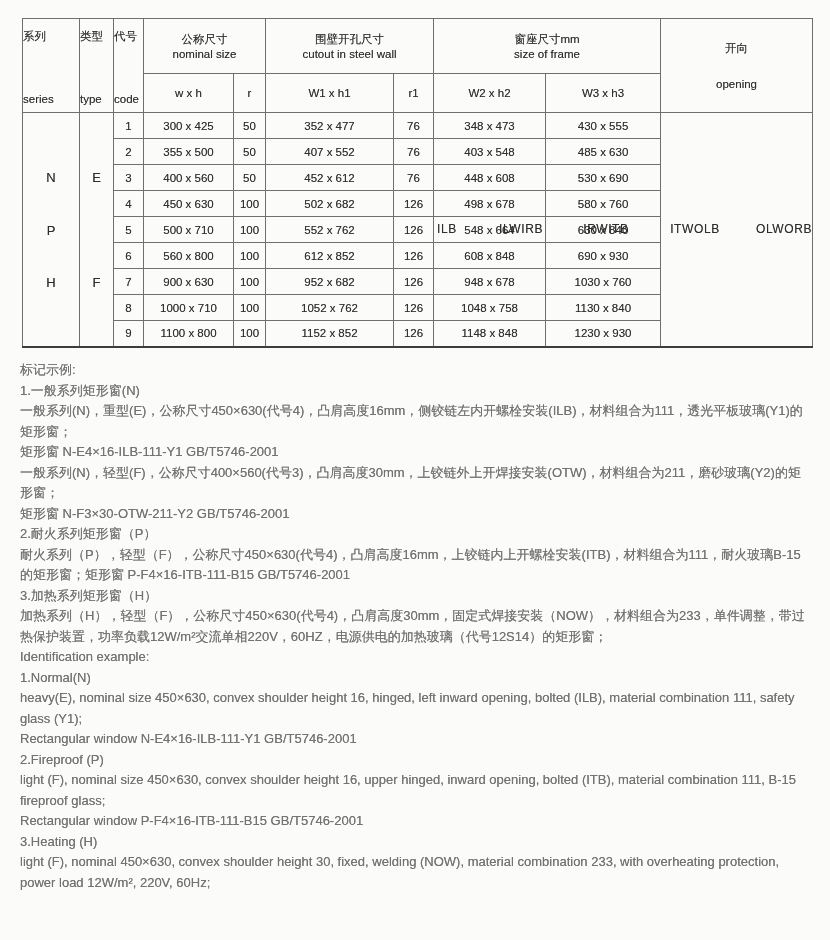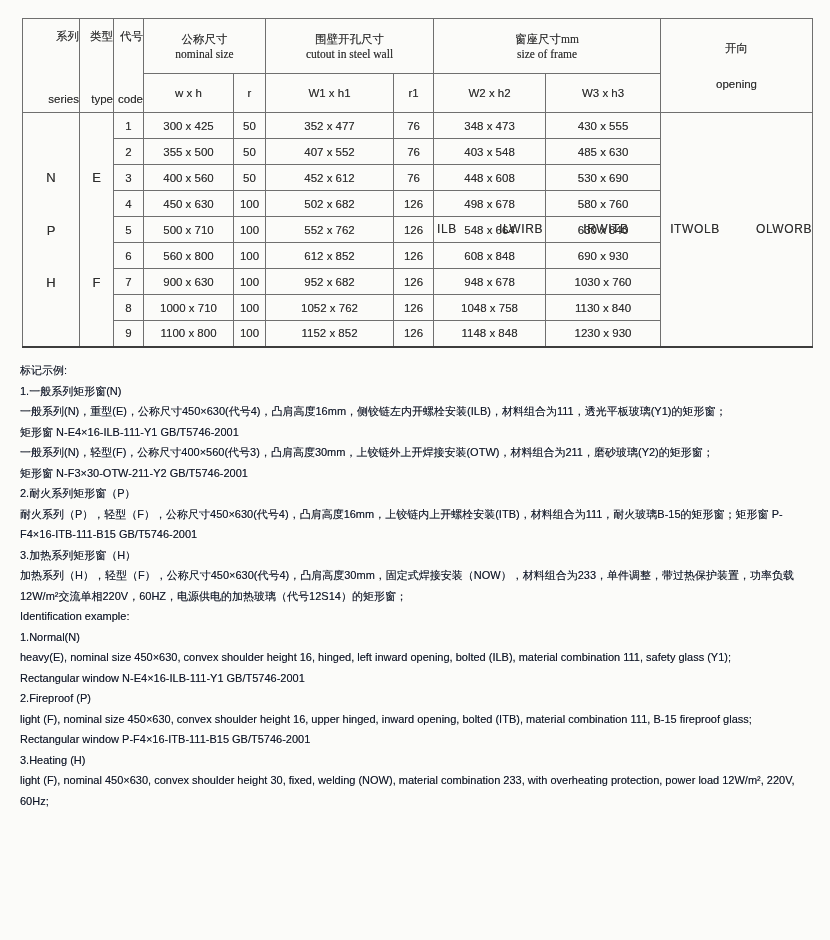--- a/index.html
+++ b/index.html
@@ -26,34 +26,34 @@
     border:1px solid #6f6f6f;
     padding:0;
     text-align:center;
     vertical-align:middle;
     font-weight:normal;
   }
   table.spec{border:1.5px solid #4c4c4c;border-bottom:2.5px solid #3d3d3d;}
   thead tr.toprow th{height:54px;}
   thead tr.subrow th{height:38px;}
   tbody tr{height:26px;}
-  .hdr2{display:flex;flex-direction:column;justify-content:space-between;align-items:flex-end;height:76px;padding:9px 0 7px;}
-  .hdr1{display:flex;flex-direction:column;justify-content:center;gap:1px;font-family:Liberation Serif, serif;}
+  .hdr2{display:flex;flex-direction:column;justify-content:space-between;align-items:flex-start;height:76px;padding:9px 0 7px;}
+  .hdr1{display:flex;flex-direction:column;justify-content:center;gap:1px;}
   .hdr-open{display:flex;flex-direction:column;justify-content:space-evenly;align-items:center;height:92px;}
   .merge-cell{position:relative;}
   .merge-cell .pos{position:absolute;left:50%;transform:translate(-50%,-50%);font-size:13px;}
   .pos-a{top:27.5%;} .pos-b{top:50.5%;} .pos-c{top:72.5%;}
   .opening-cell .wrap{display:flex;flex-direction:row;justify-content:center;height:100%;padding-left:26px;box-sizing:border-box;}
   .opening-cell .pair{display:grid;grid-template-columns:62px auto;height:26.5px;align-items:center;font-size:12px;letter-spacing:.6px;text-align:left;}
 
   
   .notes{
     position:absolute;left:20px;top:360px;width:792px;
-    font-size:11px;line-height:20.5px;
-    color:#0f172a;
+    font-size:13px;line-height:20.5px;
+    color:#737373;
   }
   .notes .line{min-height:20.5px;}
 </style>
 </head>
 <body>
 
 <div class="page">
 
   <table class="spec">
     <colgroup>

